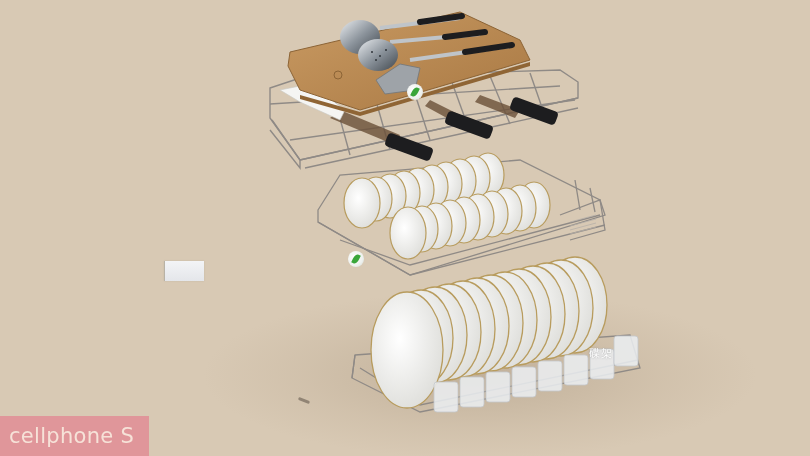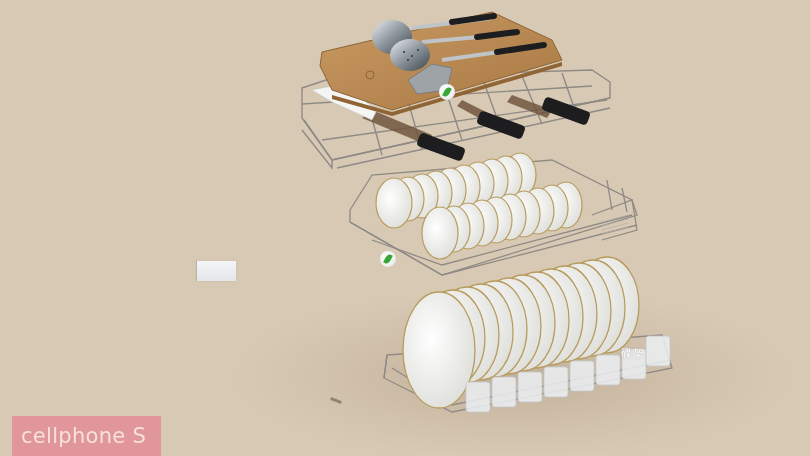--- a/index.html
+++ b/index.html
@@ -1,34 +1,34 @@
 <!DOCTYPE html>
 <html><head>
   <meta charset="utf-8">
   <style>
     html, body { margin: 0; padding: 0; }
     body {
       width: 810px; height: 456px; overflow: hidden; position: relative;
       background: #d8c9b4;
       font-family: "DejaVu Sans", sans-serif;
     }
-    .scene { position: absolute; inset: 0; margin-left: 32px; }
+    .scene { position: absolute; inset: 0; }
     .floor-shadow {
       position: absolute; left: 200px; top: 290px; width: 560px; height: 170px;
       border-radius: 50%;
       background: radial-gradient(ellipse at center, rgba(150,130,105,0.35) 0%, rgba(170,150,125,0.15) 45%, rgba(216,201,180,0) 70%);
     }
     .placeholder-tile {
       position: absolute; left: 164px; top: 261px; width: 39px; height: 20px;
       background: linear-gradient(180deg,#f3f4f6,#e4e6ea);
       border-left: 1px solid #b8b2a6;
       box-shadow: 0 0 2px rgba(0,0,0,0.08);
     }
     .logo-badge {
-      position: absolute; left: 12px; top: 416px; width: 149px; height: 40px;
+      position: absolute; left: 0; top: 416px; width: 149px; height: 40px;
       background: #e0969a;
       display: flex; align-items: center; padding-left: 9px; box-sizing: border-box;
     }
     .logo-text {
       color: #f6e2d8; font-family: "DejaVu Sans", sans-serif; font-size: 21px;
       letter-spacing: 0.3px; white-space: nowrap;
     }
     .rack-label {
       position: absolute; left: 589px; top: 346px;
       font-size: 11px; color: #ffffff; letter-spacing: 1px;

